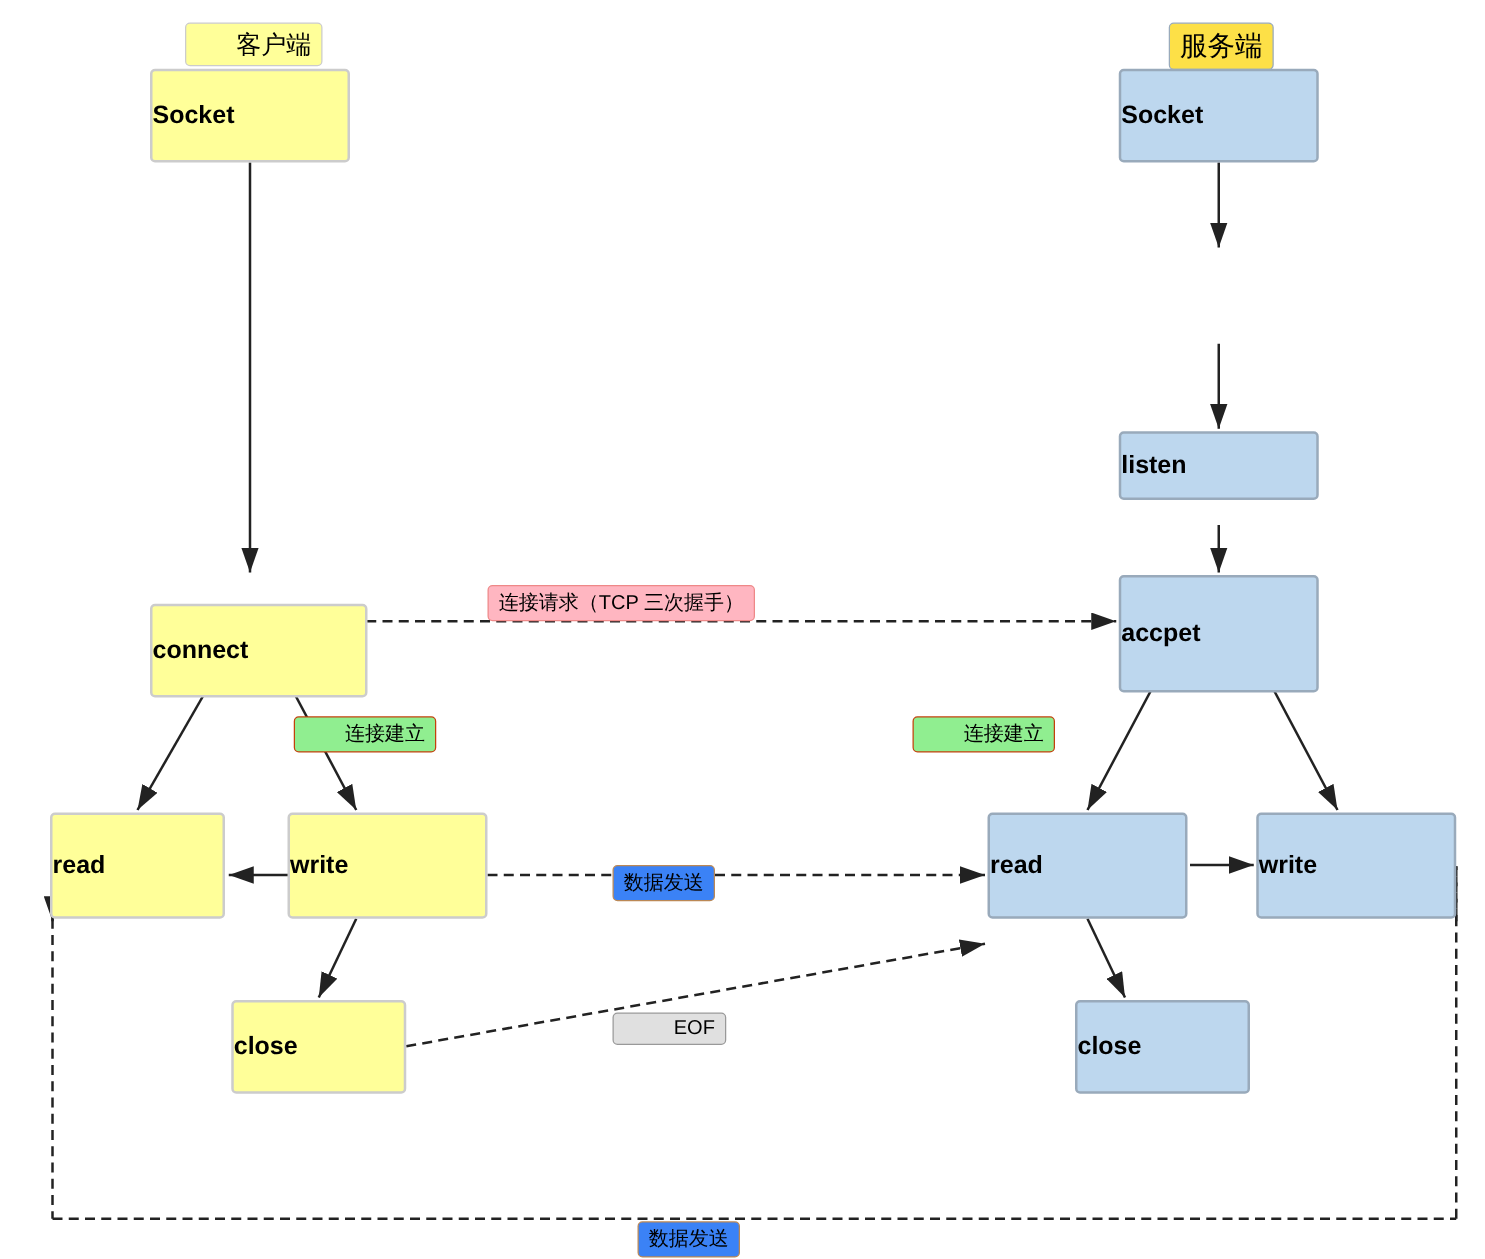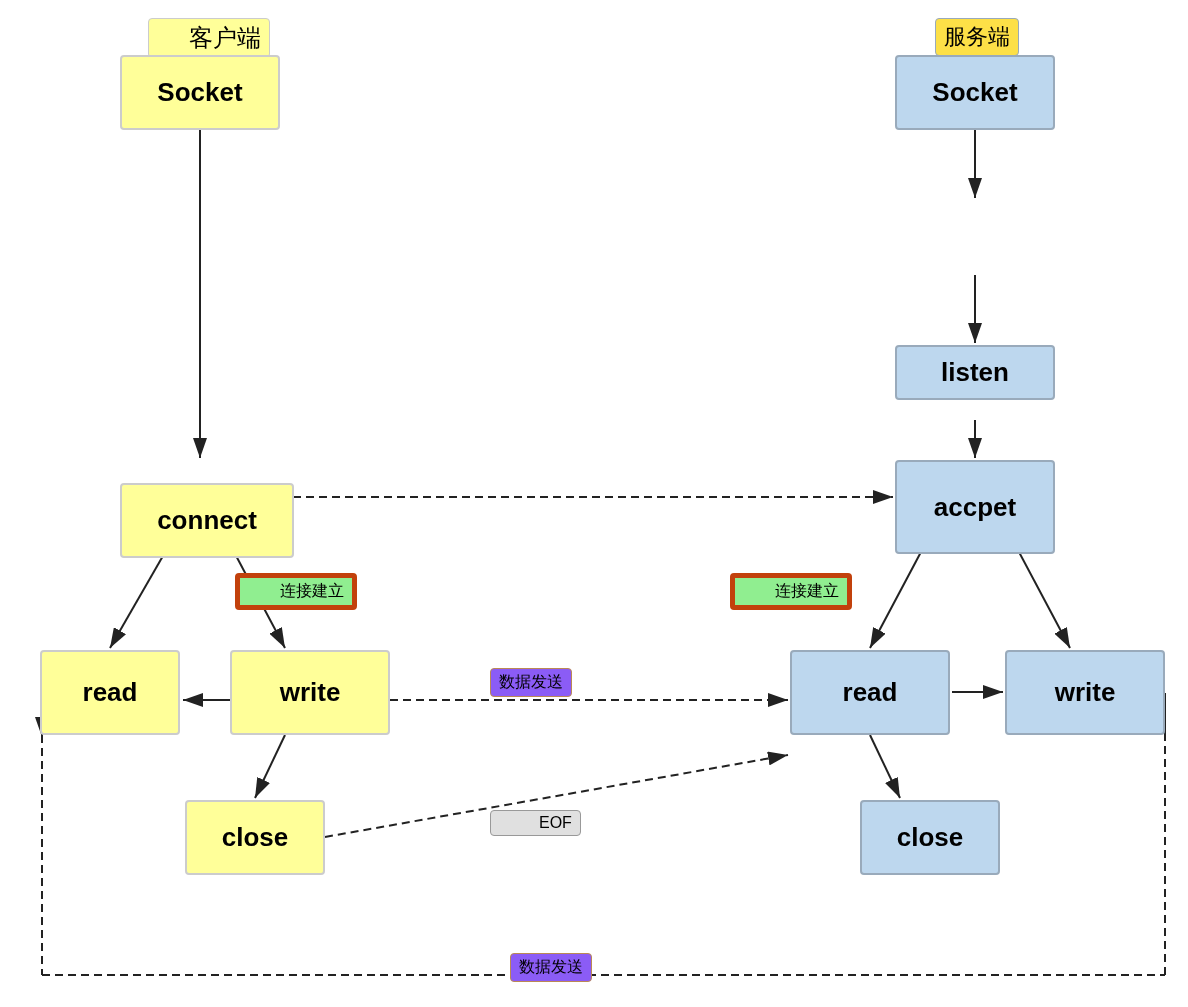--- a/index.html
+++ b/index.html
@@ -13,22 +13,22 @@
     }
     .diagram-container {
       position: relative;
       width: 1188px;
       height: 1007px;
     }
     .box {
       position: absolute;
       display: flex;
       align-items: center;
-      justify-content: center;
-      font-size: 26px;
+      justify-content: flex-start;
+      font-size: 20px;
       font-weight: bold;
       border-radius: 4px;
     }
     .box-yellow {
       background: #FFFF99;
       border: 2px solid #ccc;
     }
     .box-blue {
       background: #BDD7EE;
       border: 2px solid #9ab;
@@ -43,26 +43,27 @@
     .label-yellow-bg {
       background: #FFFF99;
       border: 1px solid #ccc;
     }
     .label-pink-bg {
       background: #FFB6C1;
       border: 1px solid #e88;
     }
     .label-green-bg {
       background: #90EE90;
-      border: 5px solid #c2410c;
+      border: 1px solid #c2410c;
       padding-left: 40px;
     }
     .label-orange-bg {
-      background: #8b5cf6;
+      background: #3b82f6;
       border: 1px solid #b85;
+      margin-top: 24px;
     }
     .label-gray-bg {
       background: #e0e0e0;
       border: 1px solid #999;
       padding-left: 48px;
     }
     svg.arrows {
       position: absolute;
       top: 0; left: 0;
       width: 1188px;
@@ -121,21 +122,21 @@
 
     <line x1="1165" y1="975" x2="1165" y2="735" stroke="#222" stroke-width="2" stroke-dasharray="8,5"></line>
 
     <line x1="42" y1="693" x2="42" y2="737" stroke="#222" stroke-width="2" stroke-dasharray="8,5" marker-end="url(#arrowhead)"></line>
     <line x1="1165" y1="693" x2="1165" y2="737" stroke="#222" stroke-width="2" stroke-dasharray="8,5"></line>
 
     <line x1="1165" y1="735" x2="1165" y2="693" stroke="#222" stroke-width="2" stroke-dasharray="8,5"></line>
 
   </svg>
 
-  <div class="label-tag label-yellow-bg" style="left:148px; top:18px; font-size:24px;padding-left:40px;">客户端</div>
+  <div class="label-tag label-yellow-bg" style="left:148px; top:18px; font-size:20px;padding-left:40px;">客户端</div>
 
   <div class="label-tag label-blue-bg" style="left:935px; top:18px; font-size:22px; background:#fde047; border:1px solid #9ab;">服务端</div>
 
   <div class="box box-yellow" style="left:120px; top:55px; width:160px; height:75px;">
     <span>Socket</span>
   </div>
   <div class="box box-yellow" style="left:120px; top:483px; width:174px; height:75px;">
     <span>connect</span>
   </div>
   <div class="box box-yellow" style="left:40px; top:650px; width:140px; height:85px;">
@@ -160,20 +161,21 @@
   <div class="box box-blue" style="left:790px; top:650px; width:160px; height:85px;">
     <span>read</span>
   </div>
   <div class="box box-blue" style="left:1005px; top:650px; width:160px; height:85px;">
     <span>write</span>
   </div>
   <div class="box box-blue" style="left:860px; top:800px; width:140px; height:75px;">
     <span>close</span>
   </div>
 
+  <div class="label-tag label-pink-bg" style="left:390px; top:468px;">连接请求（TCP 三次握手）</div>
 
   <div class="label-tag label-green-bg" style="left:235px; top:573px;">连接建立</div>
 
   <div class="label-tag label-green-bg" style="left:730px; top:573px;">连接建立</div>
 
   <div class="label-tag label-orange-bg" style="left:490px; top:668px;">数据发送</div>
 
   <div class="label-tag label-gray-bg" style="left:490px; top:810px;">EOF</div>
 
   <div class="label-tag label-orange-bg" style="left:510px; top:953px;">数据发送</div>

